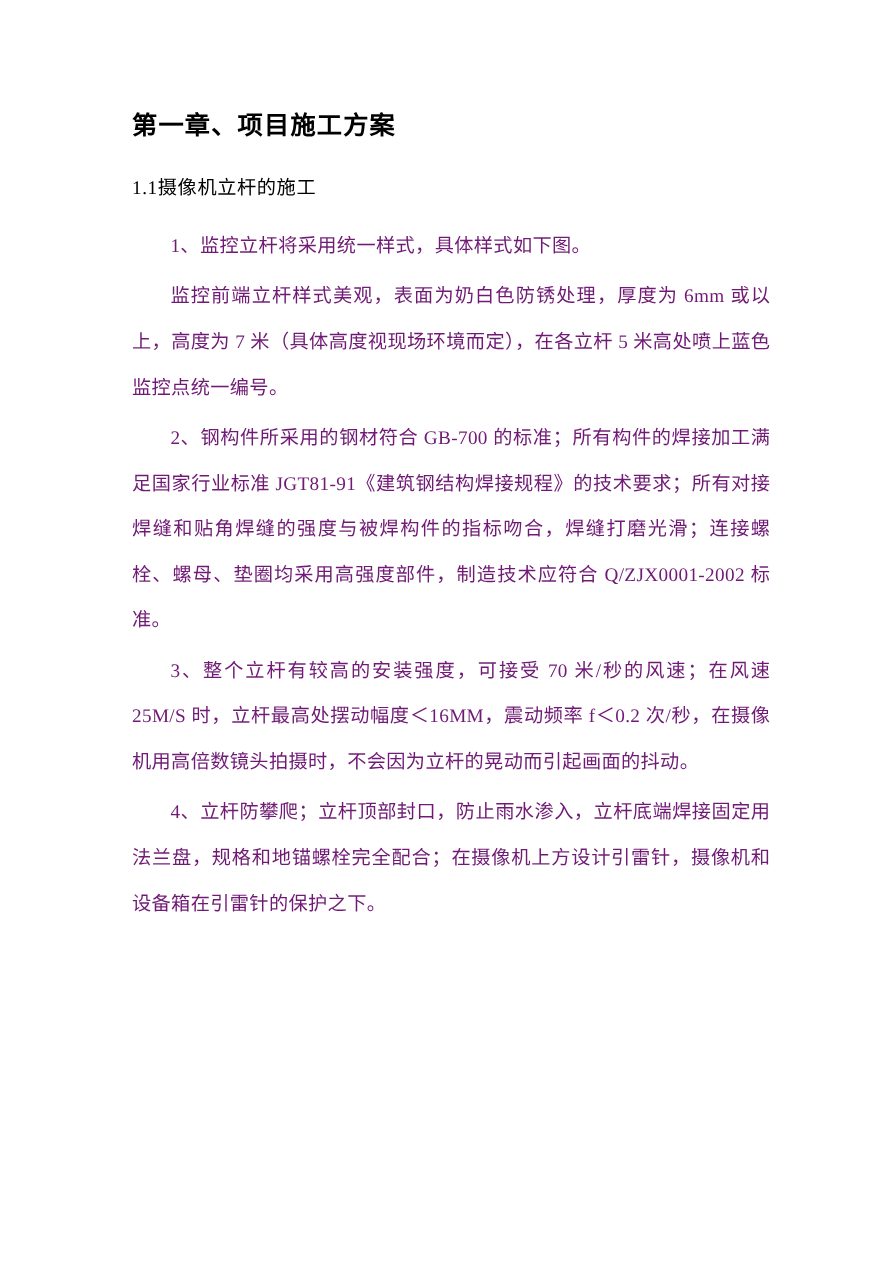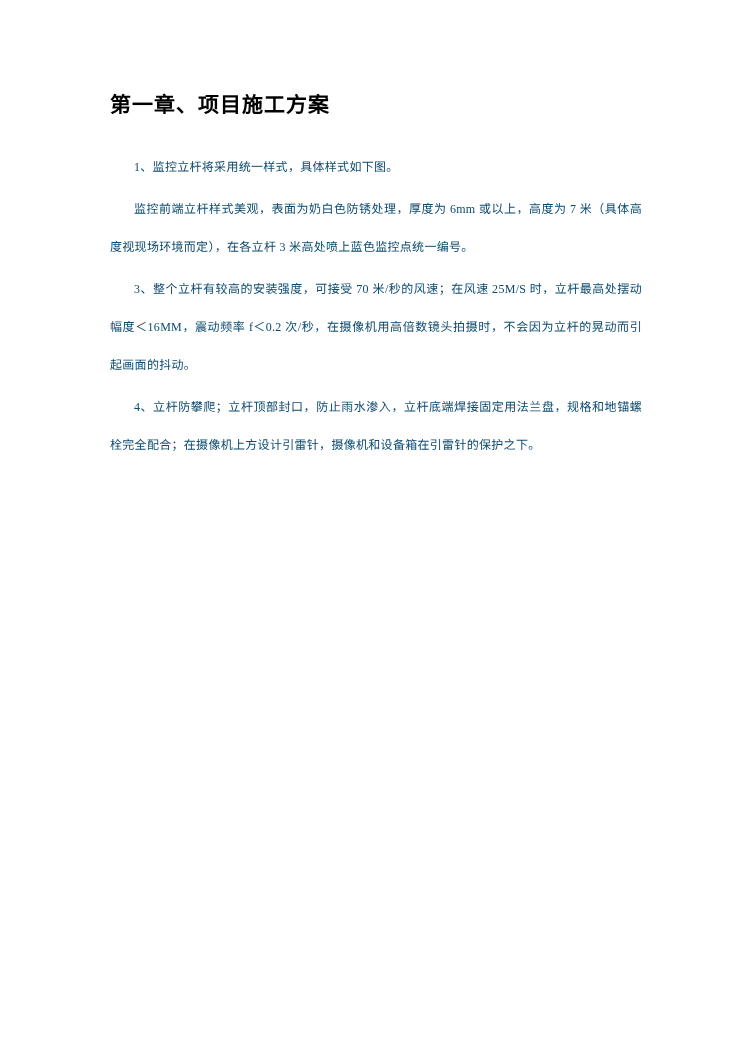--- a/index.html
+++ b/index.html
@@ -35,37 +35,39 @@
   .section-heading {
     font-size: 16px;
     font-weight: normal;
     letter-spacing: 0.5px;
     line-height: 1.2;
     margin: 0 0 20px 0;
     color: #000000;
   }
 
   .body-text p {
-    font-size: 12px;
+    font-size: 16px;
     line-height: 38px;
     text-align: justify;
     text-indent: 2em;
     letter-spacing: 0.3px;
     margin: 0 0 4px 0;
-    color: #0c4a6e;
+    color: #701a75;
   }
 </style>
 </head>
 <body>
 
 <div class="page">
 
   <h1 class="doc-title">第一章、项目施工方案</h1>
 
+  <h2 class="section-heading">1.1摄像机立杆的施工</h2>
 
   <div class="body-text">
     <p>1、监控立杆将采用统一样式，具体样式如下图。</p>
-    <p>监控前端立杆样式美观，表面为奶白色防锈处理，厚度为 6mm 或以上，高度为 7 米（具体高度视现场环境而定），在各立杆 3 米高处喷上蓝色监控点统一编号。</p>
+    <p>监控前端立杆样式美观，表面为奶白色防锈处理，厚度为 6mm 或以上，高度为 7 米（具体高度视现场环境而定），在各立杆 5 米高处喷上蓝色监控点统一编号。</p>
+    <p>2、钢构件所采用的钢材符合 GB-700 的标准；所有构件的焊接加工满足国家行业标准 JGT81-91《建筑钢结构焊接规程》的技术要求；所有对接焊缝和贴角焊缝的强度与被焊构件的指标吻合，焊缝打磨光滑；连接螺栓、螺母、垫圈均采用高强度部件，制造技术应符合 Q/ZJX0001-2002 标准。</p>
     <p>3、整个立杆有较高的安装强度，可接受 70 米/秒的风速；在风速 25M/S 时，立杆最高处摆动幅度＜16MM，震动频率 f＜0.2 次/秒，在摄像机用高倍数镜头拍摄时，不会因为立杆的晃动而引起画面的抖动。</p>
     <p>4、立杆防攀爬；立杆顶部封口，防止雨水渗入，立杆底端焊接固定用法兰盘，规格和地锚螺栓完全配合；在摄像机上方设计引雷针，摄像机和设备箱在引雷针的保护之下。</p>
   </div>
 
 </div>
 
 </body></html>

